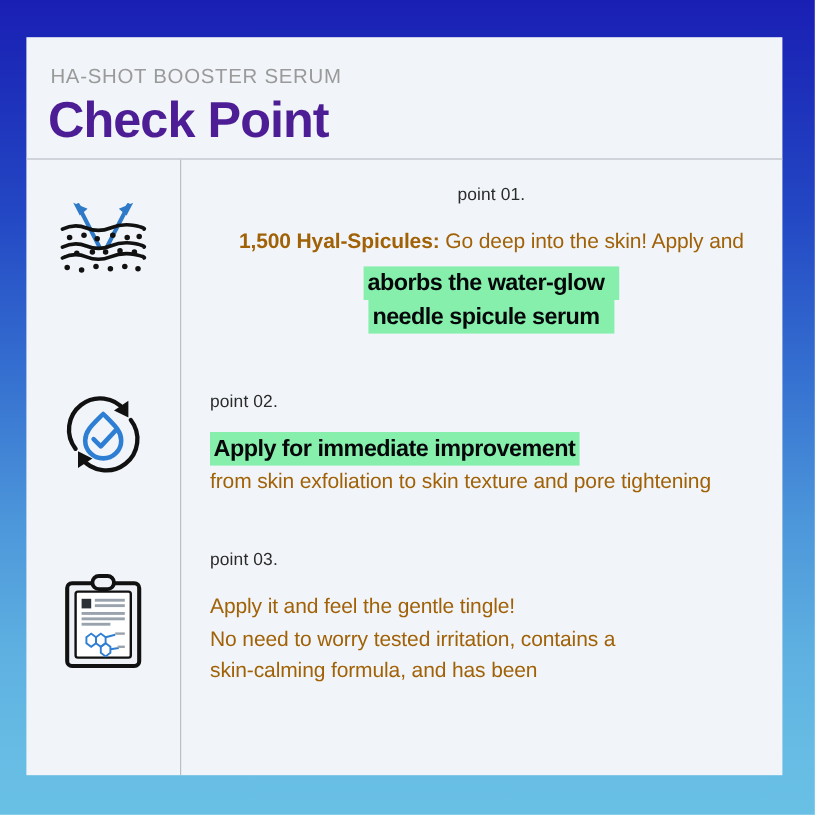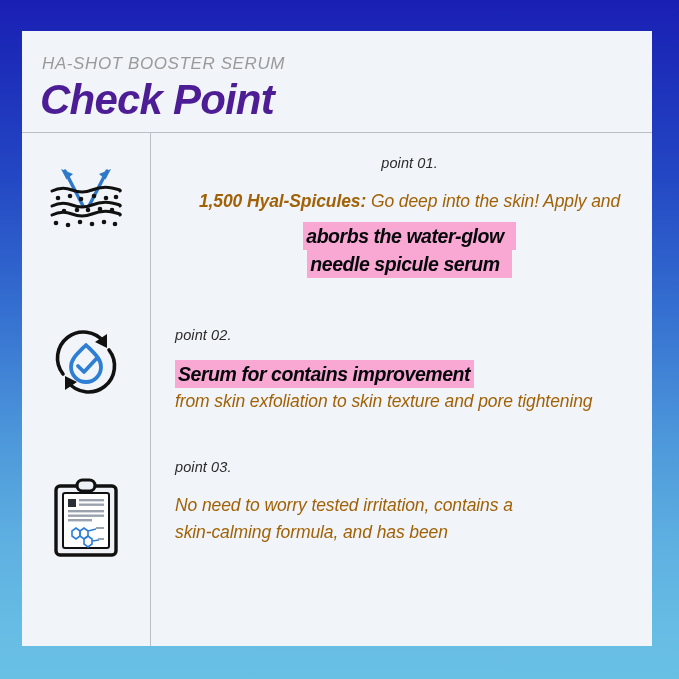--- a/index.html
+++ b/index.html
@@ -25,21 +25,20 @@
   .card {
     position: absolute;
     left: 22px;
     top: 31px;
     width: 630px;
     height: 615px;
     background: #f1f5f9;
     box-sizing: border-box;
     display: flex;
     flex-direction: column;
-    font-style: italic;
   }
 
   
   .card-header {
     height: 102px;
     box-sizing: border-box;
     padding: 23px 0 0 18px;
     border-bottom: 1px solid #b9bfc6;
     flex: 0 0 auto;
   }
@@ -119,21 +118,21 @@
   .line .b {
     font-weight: 700;
   }
   .hl-line {
     line-height: 1.5;
     margin: 0;
     white-space: nowrap;
   }
   .hl {
     display: inline-block;
-    background: #f9a8d4;
+    background: #86efac;
     color: #05070a;
     font-weight: 700;
     font-size: 19.5px;
     letter-spacing: -0.45px;
     line-height: 1.34;
     padding: 1px 12px 1px 3px;
   }
   .hl.tight {
     padding-right: 4px;
   }
@@ -241,25 +240,26 @@
       <div class="point p1">
         <div class="point-label">point 01.</div>
         <div class="line"><span class="b">1,500 Hyal-Spicules:</span><span> Go deep into the skin! Apply and</span></div>
         <div class="gap-sm"></div>
         <p class="hl-line"><span class="hl">aborbs the water-glow</span></p>
         <p class="hl-line"><span class="hl">needle spicule serum</span></p>
       </div>
 
       <div class="point p2">
         <div class="point-label">point 02.</div>
-        <p class="hl-line"><span class="hl tight">Serum for contains improvement</span></p>
+        <p class="hl-line"><span class="hl tight">Apply for immediate improvement</span></p>
         <div class="line">from skin exfoliation to skin texture and pore tightening</div>
       </div>
 
       <div class="point p3">
         <div class="point-label">point 03.</div>
+        <div class="line">Apply it and feel the gentle tingle!</div>
         <div class="line">No need to worry tested irritation, contains a</div>
         <div class="line">skin-calming formula, and has been</div>
       </div>
 
     </div>
   </div>
 </div>
 
 </body></html>

